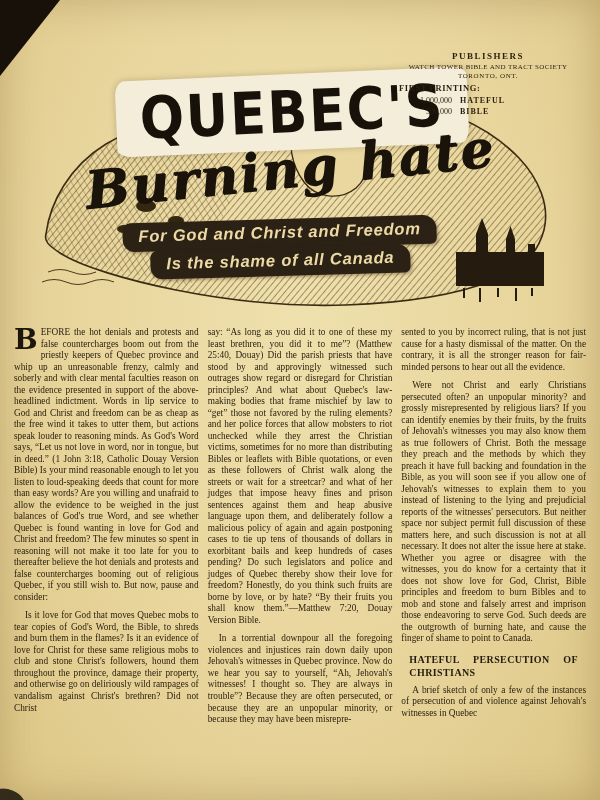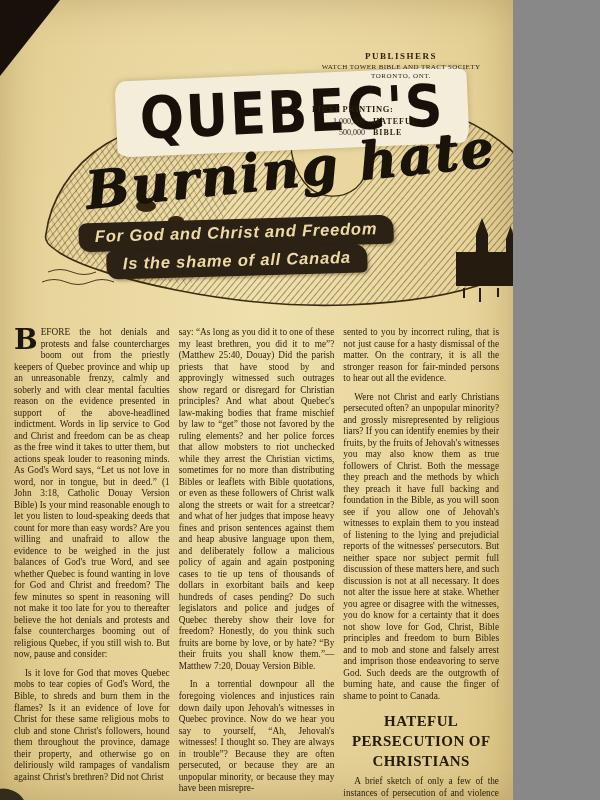--- a/index.html
+++ b/index.html
@@ -1,31 +1,31 @@
 <!DOCTYPE html>
 <html><head>
 <meta charset="utf-8">
 <style>
   html,body{margin:0;padding:0;background:#888;}
   .page{
-    position:relative;width:513px;height:800px;overflow:hidden;
+    position:relative;width:600px;height:800px;overflow:hidden;
     background:radial-gradient(ellipse at 50% 38%, #efe0ad 0%, #e8d59c 55%, #dcc685 100%);
     font-family:"Liberation Serif", serif;color:#2f2410;
     box-shadow:inset 0 0 40px rgba(90,60,20,.25);
   }
   .torn{position:absolute;top:0;left:0;width:60px;height:76px;background:#17110a;
     clip-path:polygon(0 0,100% 0,0 100%);}
   .smudge{position:absolute;left:-8px;bottom:-10px;width:34px;height:20px;background:#1a140c;
     border-radius:50%;transform:rotate(24deg);opacity:.85;}
   
   .map{position:absolute;left:28px;top:84px;width:544px;height:230px;z-index:1;}
   .publishers{position:absolute;top:50px;right:14px;width:196px;font-size:8px;line-height:1.4;z-index:5;color:#2a1f0d;}
   .pub-label{font-weight:bold;font-size:9px;letter-spacing:1.5px;text-align:center;}
   .pub-society{font-size:7px;letter-spacing:.4px;text-align:center;}
-  .pub-city{font-size:7px;letter-spacing:.6px;text-align:center;margin-bottom:22px;}
+  .pub-city{font-size:7px;letter-spacing:.6px;text-align:center;margin-bottom:1px;}
   .pub-printing-label{font-weight:bold;font-size:8.5px;letter-spacing:.6px;margin-bottom:1px;padding-left:9px;}
   .print-row{display:flex;line-height:1.35;}
   .print-count{width:62px;text-align:right;margin-right:8px;}
   .print-lang{font-weight:bold;letter-spacing:1px;}
   .title-panel{position:absolute;left:116px;top:74px;width:352px;height:76px;z-index:2;
     background:#f4edd9;transform:rotate(-2.5deg);
     display:flex;align-items:center;justify-content:center;
     border-radius:10px 16px 8px 14px / 14px 8px 16px 8px;
     box-shadow:0 0 6px rgba(60,40,10,.25);}
   .title-main{font-family:"DejaVu Sans",sans-serif;font-weight:bold;font-size:52px;
@@ -41,22 +41,22 @@
     border-radius:8px 14px 6px 12px;box-shadow:2px 2px 3px rgba(50,30,5,.3);}
   .strip2{margin-top:-1px;}
   
   .body{position:absolute;top:327px;left:0;right:0;bottom:0;padding:0 14px;
     display:flex;gap:9px;z-index:2;overflow:hidden;}
   .col{flex:1;font-size:9.3px;line-height:1.24;text-align:justify;color:#2d2210;}
   .col p{margin:0 0 7px;}
   p.indented{text-indent:11px;}
   .dropcap{float:left;font-family:"DejaVu Serif",serif;font-weight:bold;
     font-size:28px;line-height:22px;padding:2px 3px 0 0;color:#1d160b;}
-  .section-heading{font-family:"Liberation Serif",serif;text-align:center;font-weight:bold;
-    font-size:15px;line-height:1.35;letter-spacing:.4px;margin:8px 8px 5px;color:#241b0c;}
+  .section-heading{font-family:"Liberation Serif",serif;font-weight:bold;
+    font-size:10px;line-height:1.35;letter-spacing:.4px;margin:8px 8px 5px;color:#241b0c;}
 </style>
 </head>
 <body>
 
 <div class="page">
 
   <svg class="map" viewBox="0 0 544 230" aria-hidden="true">
     <defs>
       <pattern id="hA" patternUnits="userSpaceOnUse" width="5" height="5" patternTransform="rotate(40)">
         <line x1="0" y1="0" x2="0" y2="5" stroke="#5d4822" stroke-width="1.1"></line>

